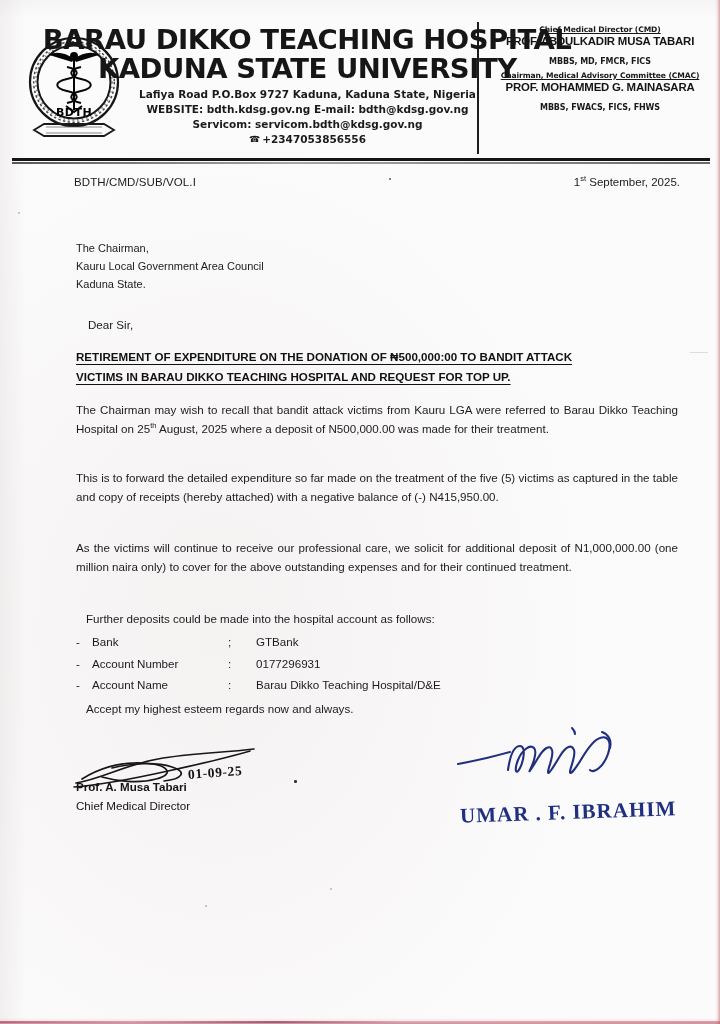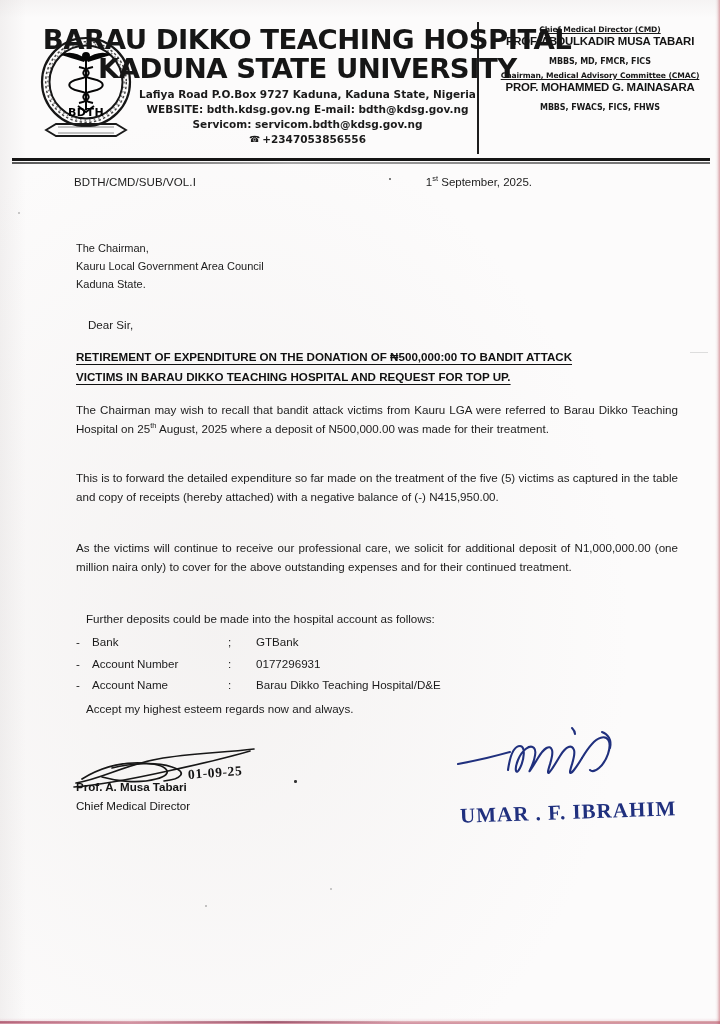--- a/index.html
+++ b/index.html
@@ -63,21 +63,21 @@
     top: 22px;
     right: 22px;
     height: 132px;
     display: flex;
     align-items: stretch;
   }
   .logo-cell {
     width: 116px;
     display: flex;
     align-items: center;
-    justify-content: flex-end;
+    justify-content: flex-start;
     flex: none;
     text-decoration: underline;
   }
   .seal {
     width: 104px;
     height: 112px;
     position: relative;
     filter: grayscale(1) contrast(1.25);
   }
   .title-cell {
@@ -187,21 +187,20 @@
     display: flex;
     align-items: baseline;
   }
   .ref-no {
     font-size: 11.5px;
     color: #1c1c1c;
     letter-spacing: .1px;
   }
   .date {
     margin-left: auto;
-    margin-right: 148px;
     font-size: 11.5px;
     color: #1c1c1c;
     white-space: nowrap;
   }
   .date sup { font-size: 7.5px; }
   .mid-dot {
     position: absolute;
     left: 315px;
     top: 4px;
     width: 2px; height: 2px;

